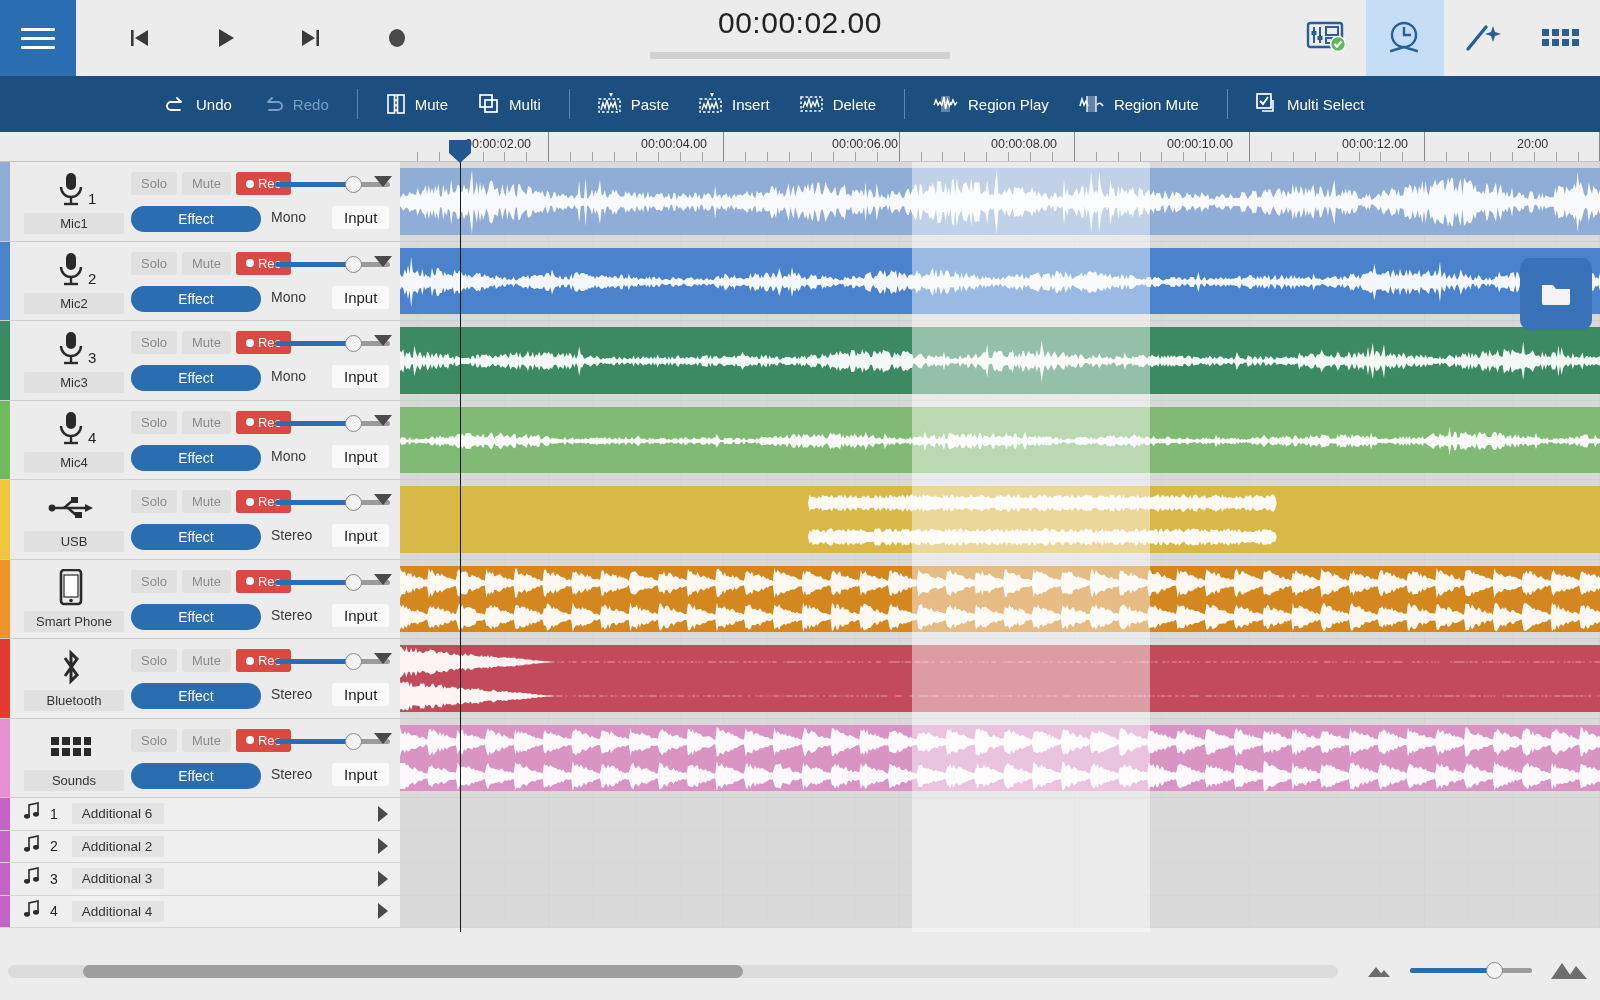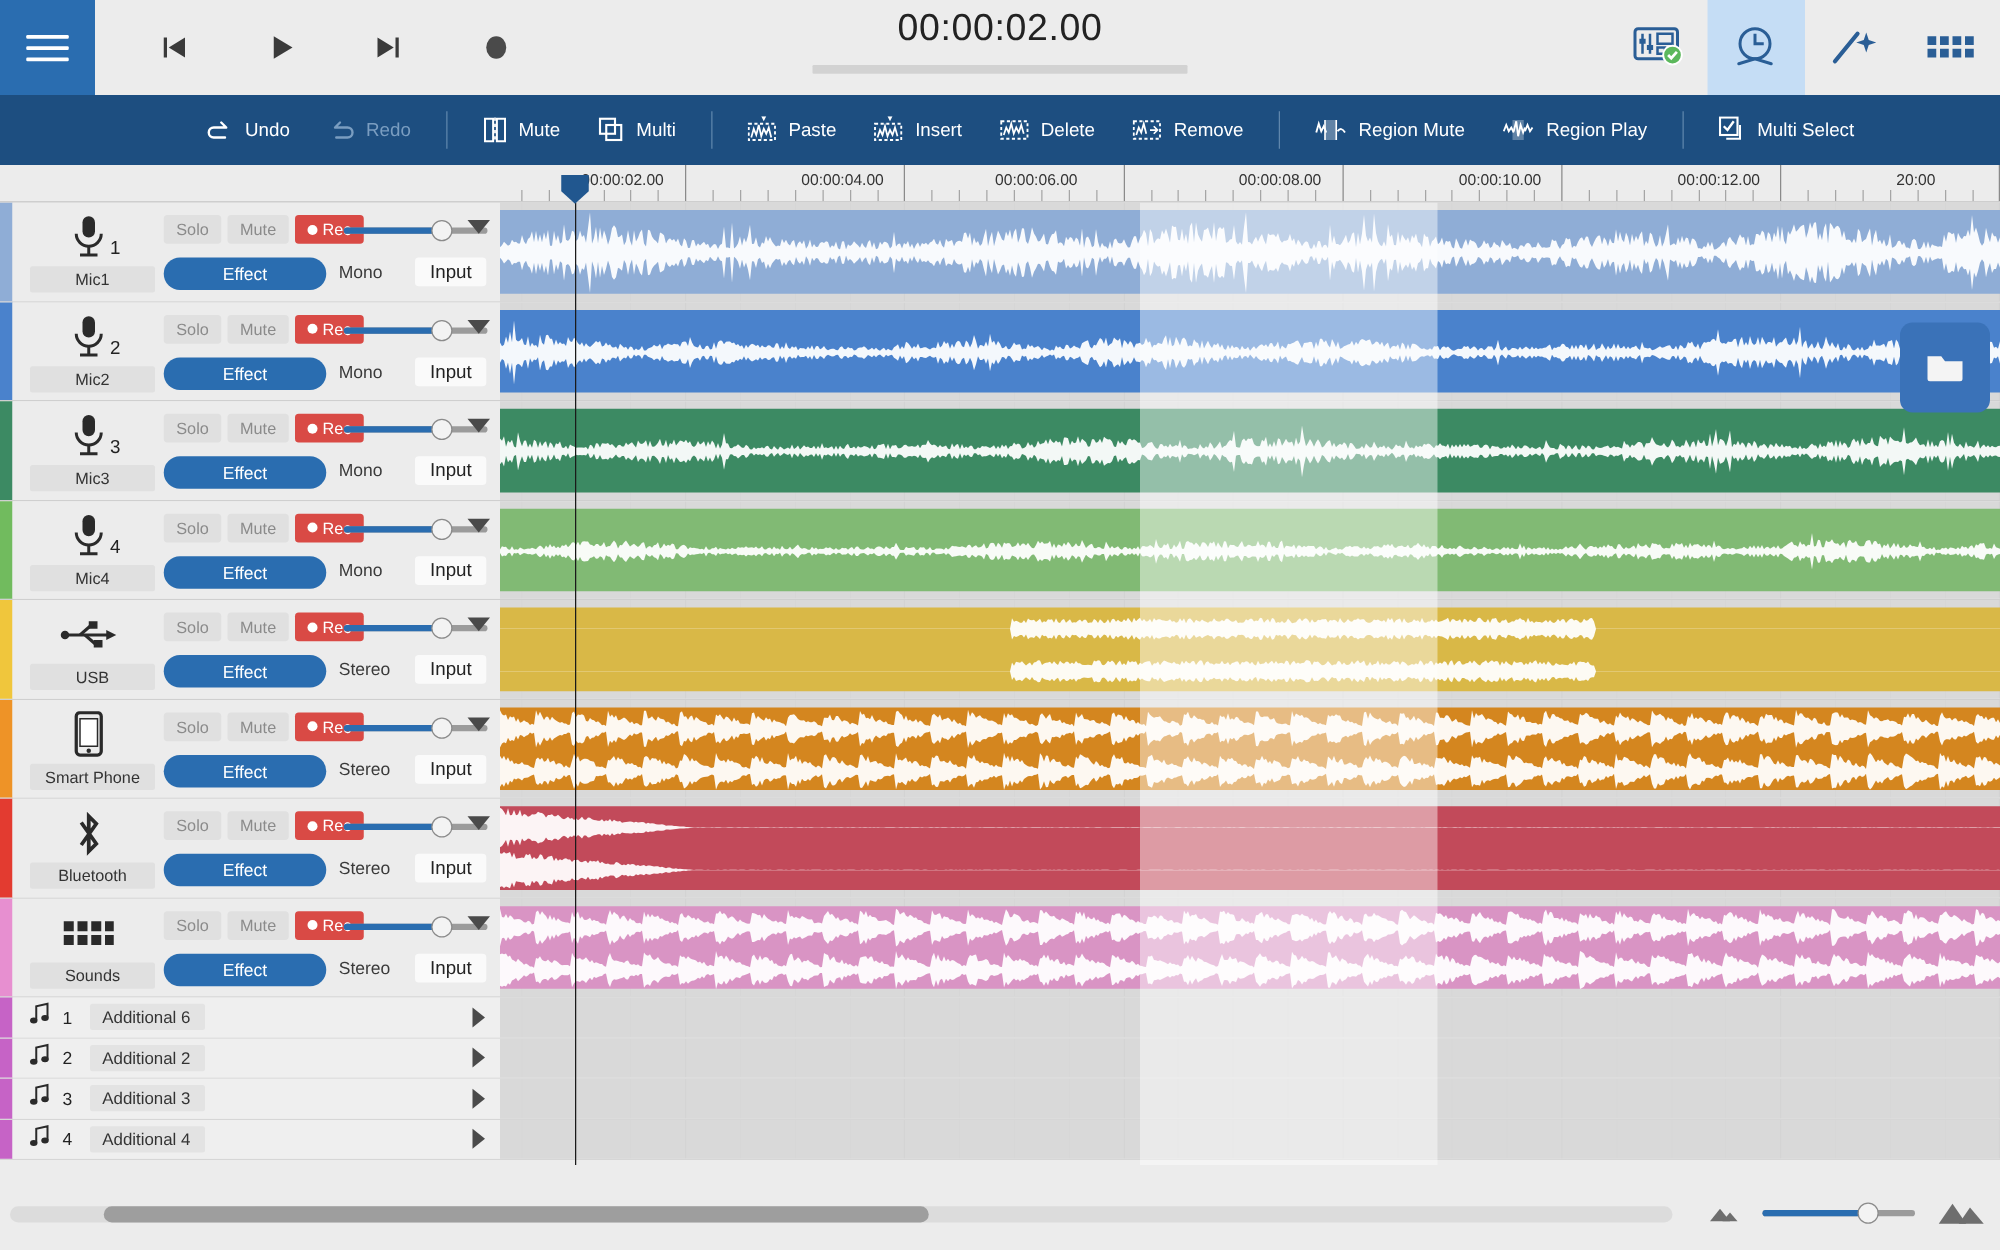--- a/index.html
+++ b/index.html
@@ -269,53 +269,43 @@
     </div>
     <div class="tool">
       <span style="display: flex;">
         <svg width="24" height="20" viewBox="0 0 24 20">
           <rect x="1" y="3" width="21" height="14" fill="none" stroke="currentColor" stroke-width="1.5" stroke-dasharray="2.5 2"></rect>
           <path d="M3 14 l2-6 2 4 2-7 2 8 2-5 2 4 2-6 2 7" fill="none" stroke="currentColor" stroke-width="1.4"></path>
         </svg>
       </span>
       <span class="lab">Delete</span>
     </div>
+    <div class="tsep"></div>
     <div class="tool">
       <span style="display: flex;">
-        <svg width="24" height="20" viewBox="0 0 24 20">
-          <rect x="1" y="3" width="21" height="14" fill="none" stroke="currentColor" stroke-width="1.5" stroke-dasharray="2.5 2"></rect>
-          <path d="M3 14 l2-6 2 4 2-7 2 8" fill="none" stroke="currentColor" stroke-width="1.4"></path>
-          <path d="M14 10 h6 M17 7 l3 3 -3 3" fill="none" stroke="currentColor" stroke-width="1.4"></path>
+        <svg width="26" height="20" viewBox="0 0 26 20">
+          <rect x="8" y="2" width="9" height="16" fill="rgba(255,255,255,0.30)"></rect>
+          <path d="M1 11 l2-5 2 5 2-3 2 4" fill="none" stroke="currentColor" stroke-width="1.5"></path>
+          <path d="M9 11 l2-8 1.5 12 2-9 2 6 1.5-4" fill="none" stroke="currentColor" stroke-width="1.5"></path>
+          <path d="M18 11 l2-5 2 5 2-3" fill="none" stroke="currentColor" stroke-width="1.5"></path>
         </svg>
       </span>
-      <span class="lab">Remove</span>
-    </div>
-    <div class="tsep"></div>
+      <span class="lab">Region Play</span>
+    </div>
     <div class="tool">
       <span style="display: flex;">
         <svg width="26" height="20" viewBox="0 0 26 20">
           <rect x="8" y="2" width="9" height="16" fill="rgba(255,255,255,0.30)"></rect>
           <path d="M1 12 l2-7 2 6 2-4 2 5" fill="none" stroke="currentColor" stroke-width="1.5"></path>
           <line x1="8" y1="2" x2="8" y2="18" stroke="currentColor" stroke-width="1.3"></line>
           <line x1="17" y1="2" x2="17" y2="18" stroke="currentColor" stroke-width="1.3"></line>
           <path d="M18 11 q3 -4 6 1" fill="none" stroke="currentColor" stroke-width="1.5"></path>
         </svg>
       </span>
       <span class="lab">Region Mute</span>
-    </div>
-    <div class="tool">
-      <span style="display: flex;">
-        <svg width="26" height="20" viewBox="0 0 26 20">
-          <rect x="8" y="2" width="9" height="16" fill="rgba(255,255,255,0.30)"></rect>
-          <path d="M1 11 l2-5 2 5 2-3 2 4" fill="none" stroke="currentColor" stroke-width="1.5"></path>
-          <path d="M9 11 l2-8 1.5 12 2-9 2 6 1.5-4" fill="none" stroke="currentColor" stroke-width="1.5"></path>
-          <path d="M18 11 l2-5 2 5 2-3" fill="none" stroke="currentColor" stroke-width="1.5"></path>
-        </svg>
-      </span>
-      <span class="lab">Region Play</span>
     </div>
     <div class="tsep"></div>
     <div class="tool">
       <span style="display: flex;">
         <svg width="22" height="22" viewBox="0 0 22 22">
           <rect x="1" y="1" width="14" height="14" fill="none" stroke="currentColor" stroke-width="1.7"></rect>
           <polyline points="4,8 7,11 12,4" fill="none" stroke="currentColor" stroke-width="1.9"></polyline>
           <path d="M6 18 h11 v-11" fill="none" stroke="currentColor" stroke-width="1.6"></path>
         </svg>
       </span>
@@ -375,21 +365,21 @@
     <div class="rtick" style="left: 1046.1px; height: 9px; background: rgb(165, 165, 165);"></div>
     <div class="rtick" style="left: 1068px; height: 9px; background: rgb(165, 165, 165);"></div>
     <div class="rtick" style="left: 1089.9px; height: 9px; background: rgb(165, 165, 165);"></div>
     <div class="rtick" style="left: 1111.8px; height: 9px; background: rgb(165, 165, 165);"></div>
     <div class="rtick" style="left: 1133.7px; height: 9px; background: rgb(165, 165, 165);"></div>
     <div class="rtick" style="left: 1155.6px; height: 9px; background: rgb(165, 165, 165);"></div>
     <div class="rtick" style="left: 1177.5px; height: 9px; background: rgb(165, 165, 165);"></div>
     <div class="rtick" style="left: 1199.4px; height: 30px; background: rgb(138, 138, 138);"></div>
     <div class="rlabel" style="left: 65px;">00:00:02.00</div>
     <div class="rlabel" style="left: 241px;">00:00:04.00</div>
-    <div class="rlabel" style="left: 396px;">00:00:06.00</div>
+    <div class="rlabel" style="left: 432px;">00:00:06.00</div>
     <div class="rlabel" style="left: 591px;">00:00:08.00</div>
     <div class="rlabel" style="left: 767px;">00:00:10.00</div>
     <div class="rlabel" style="left: 942px;">00:00:12.00</div>
     <div class="rlabel" style="left: 1117px;">20:00</div>
   </div>
 
 <div id="tracks">
     <div class="track">
       <div class="tcolor" style="background: rgb(143, 173, 214);"></div>
       <div class="thead">

